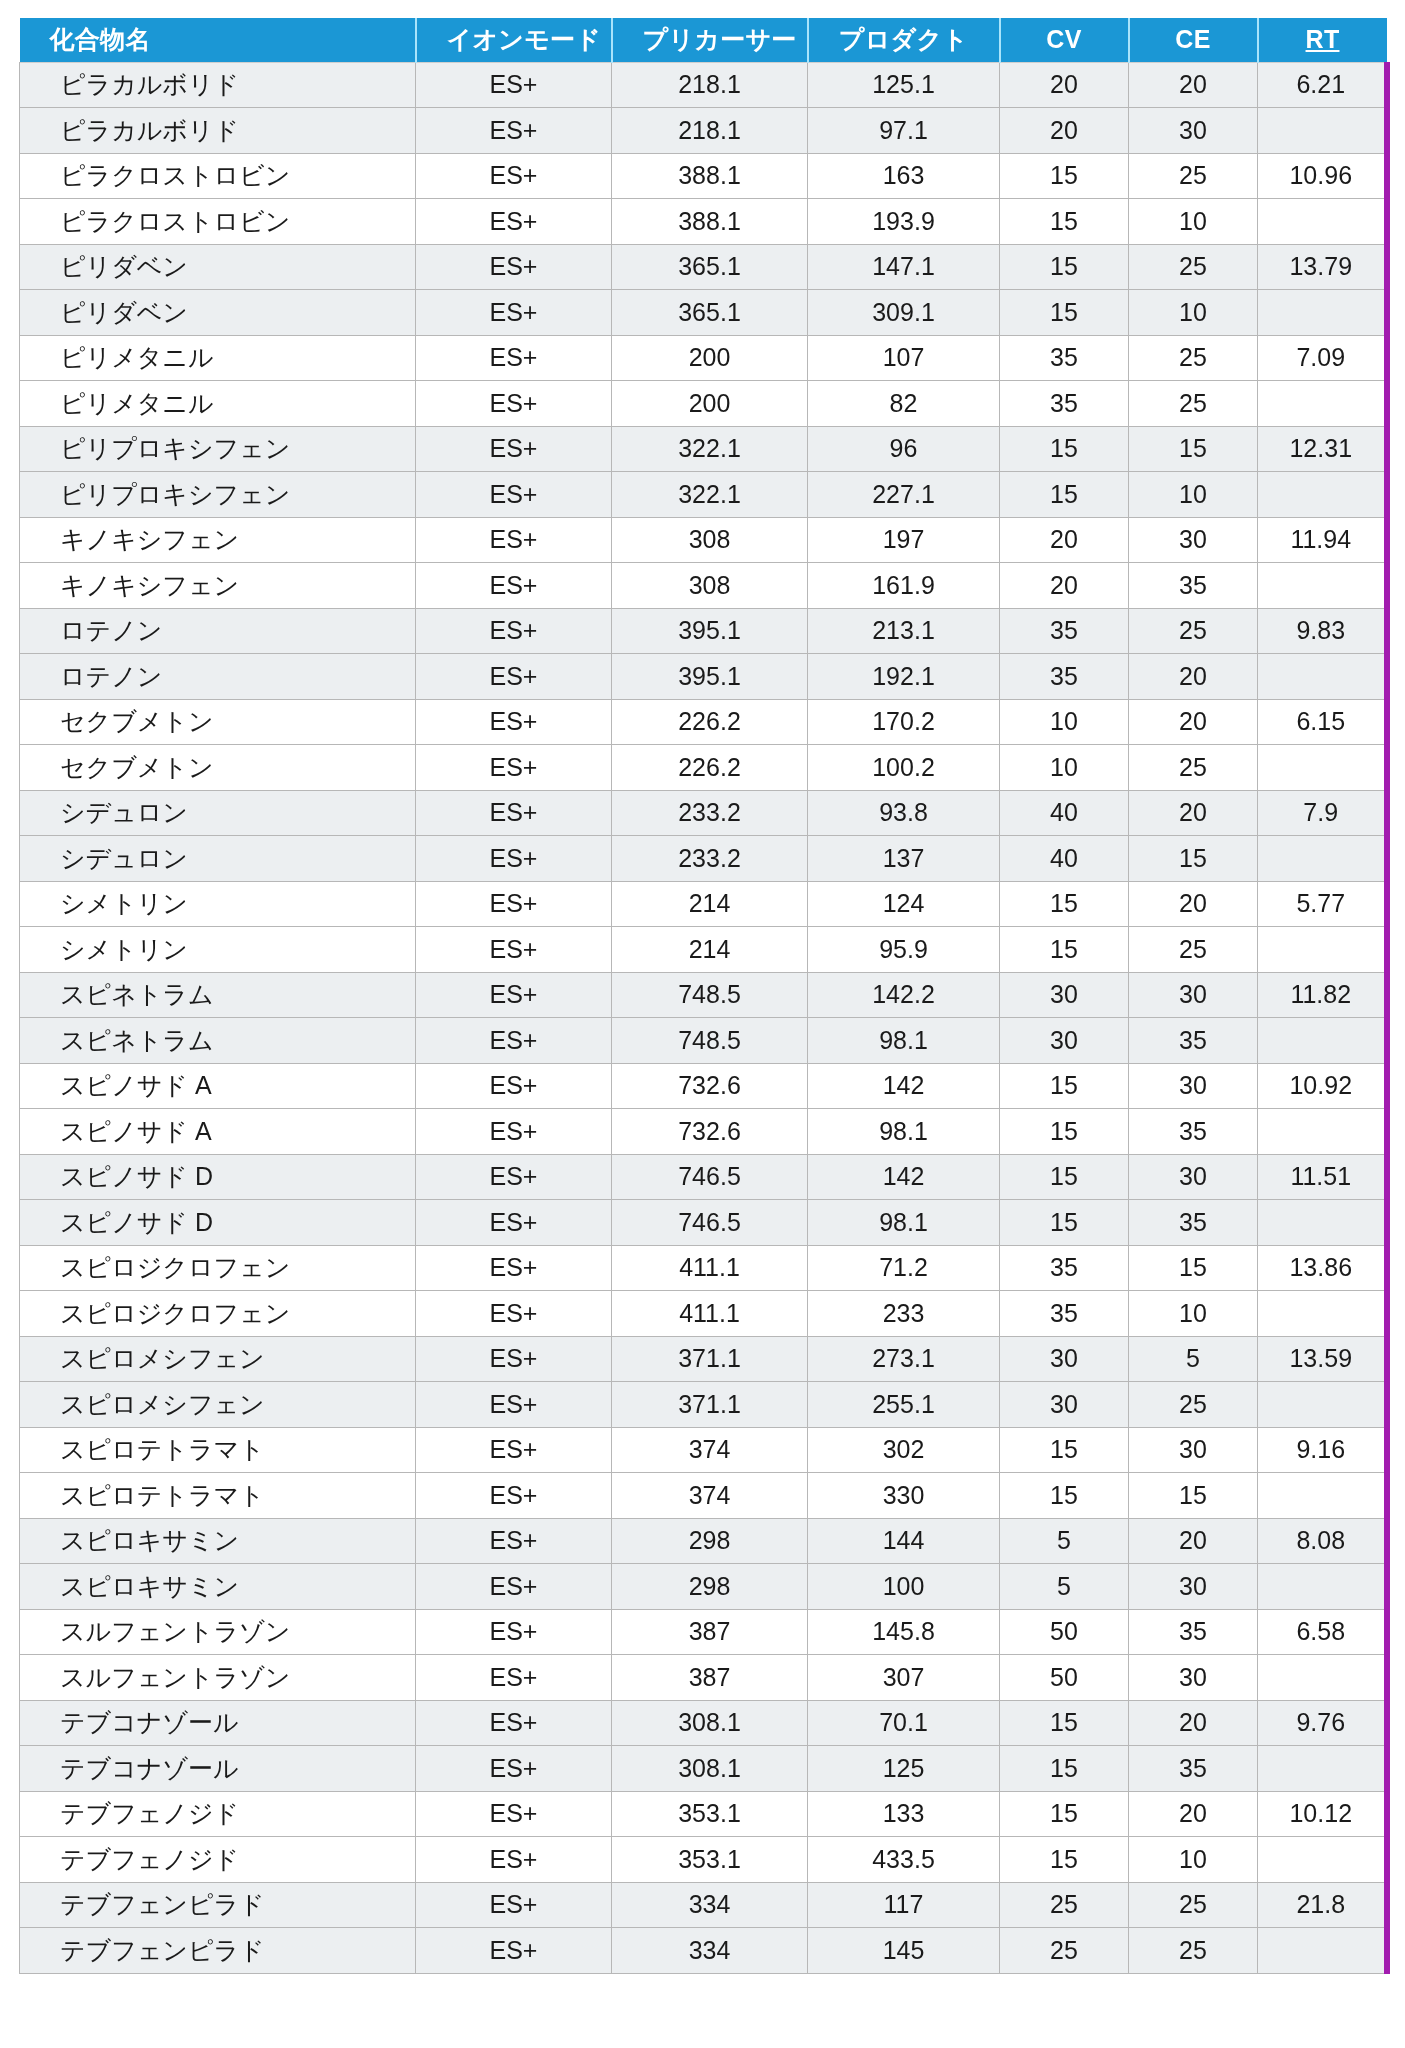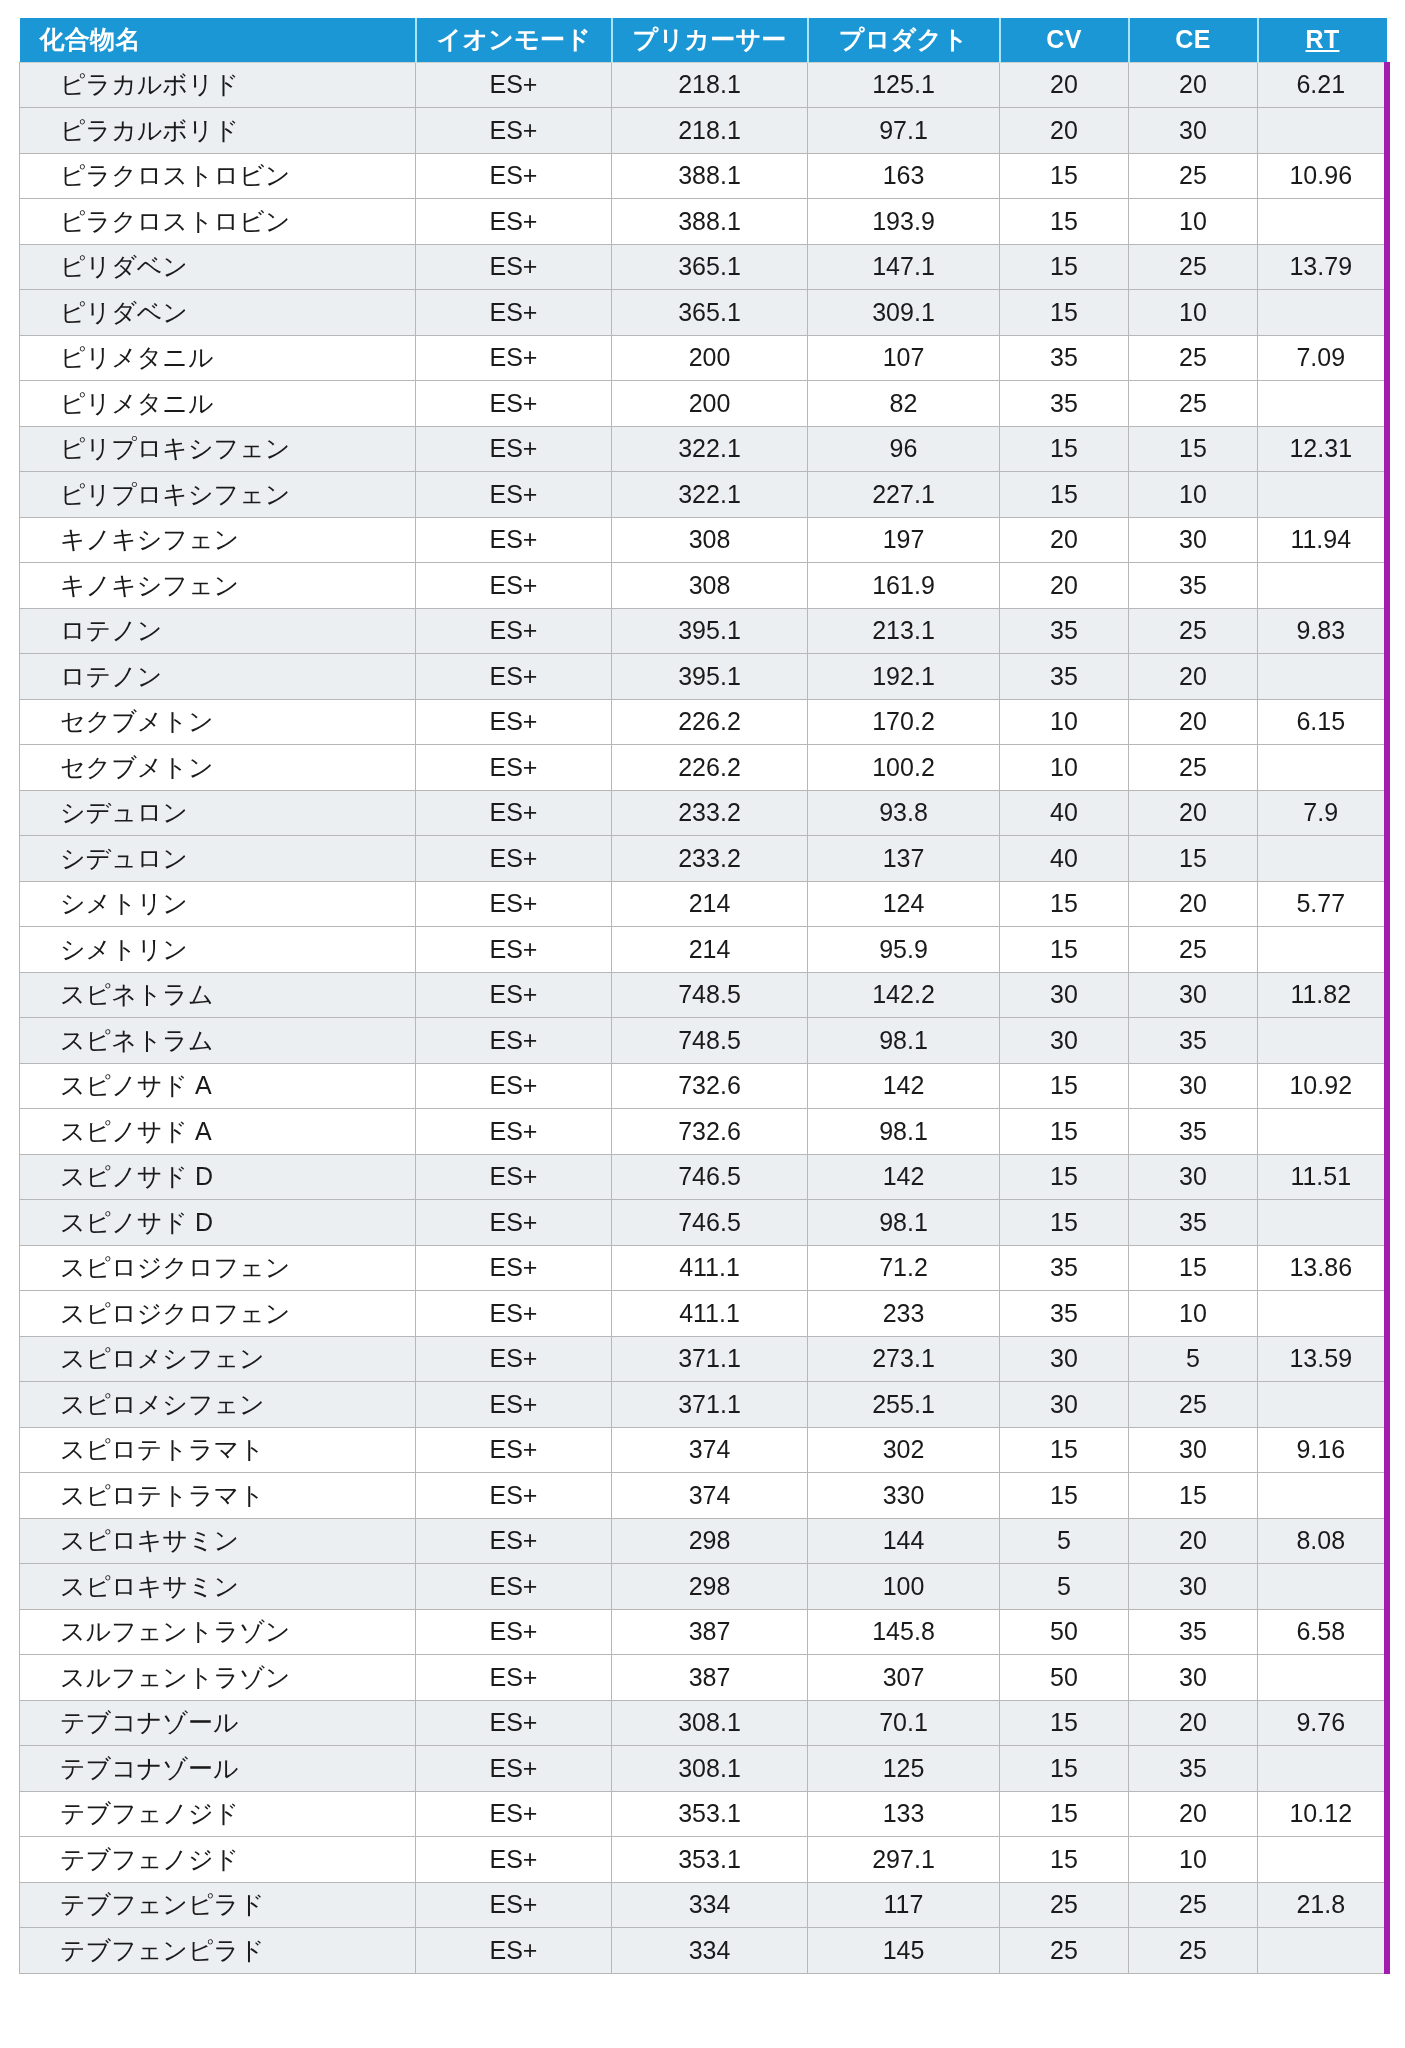--- a/index.html
+++ b/index.html
@@ -21,21 +21,21 @@
     border-collapse: collapse;
     width: 1367px;
     table-layout: fixed;
   }
   table.mrm-table thead th {
     background: #1b97d5;
     color: #ffffff;
     font-size: 25px;
     font-weight: bold;
     height: 44px;
-    padding: 0 20px;
+    padding: 0 30px;
     border-right: 2px solid #a9e4fb;
     box-sizing: border-box;
     letter-spacing: 0.3px;
     white-space: nowrap;
     margin-top: 7px;
   }
   table.mrm-table thead th:last-child {
     border-right: none;
     text-decoration: underline;
   }
@@ -451,21 +451,21 @@
           <td class="c-val">353.1</td>
           <td class="c-val">133</td>
           <td class="c-val">15</td>
           <td class="c-val">20</td>
           <td class="c-val">10.12</td>
         </tr>
         <tr class="band-b">
           <td class="c-name">テブフェノジド</td>
           <td class="c-val">ES+</td>
           <td class="c-val">353.1</td>
-          <td class="c-val">297.1</td>
+          <td class="c-val">433.5</td>
           <td class="c-val">15</td>
           <td class="c-val">10</td>
           <td class="c-val"></td>
         </tr>
         <tr class="band-a">
           <td class="c-name">テブフェンピラド</td>
           <td class="c-val">ES+</td>
           <td class="c-val">334</td>
           <td class="c-val">117</td>
           <td class="c-val">25</td>

